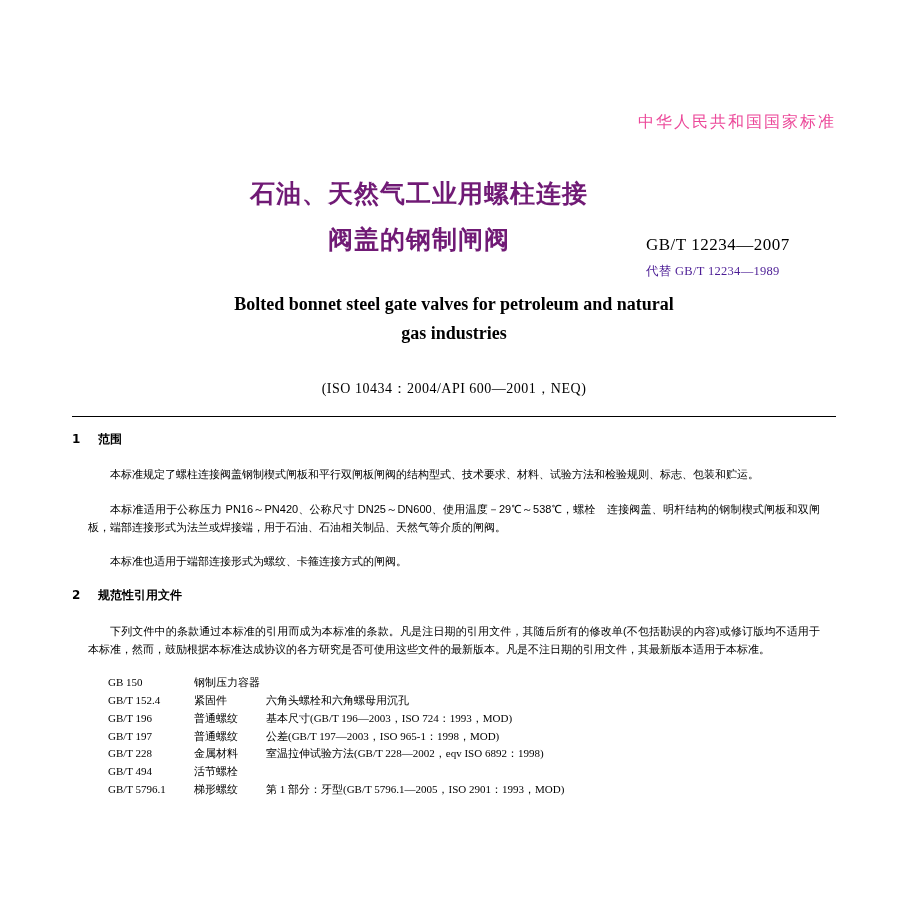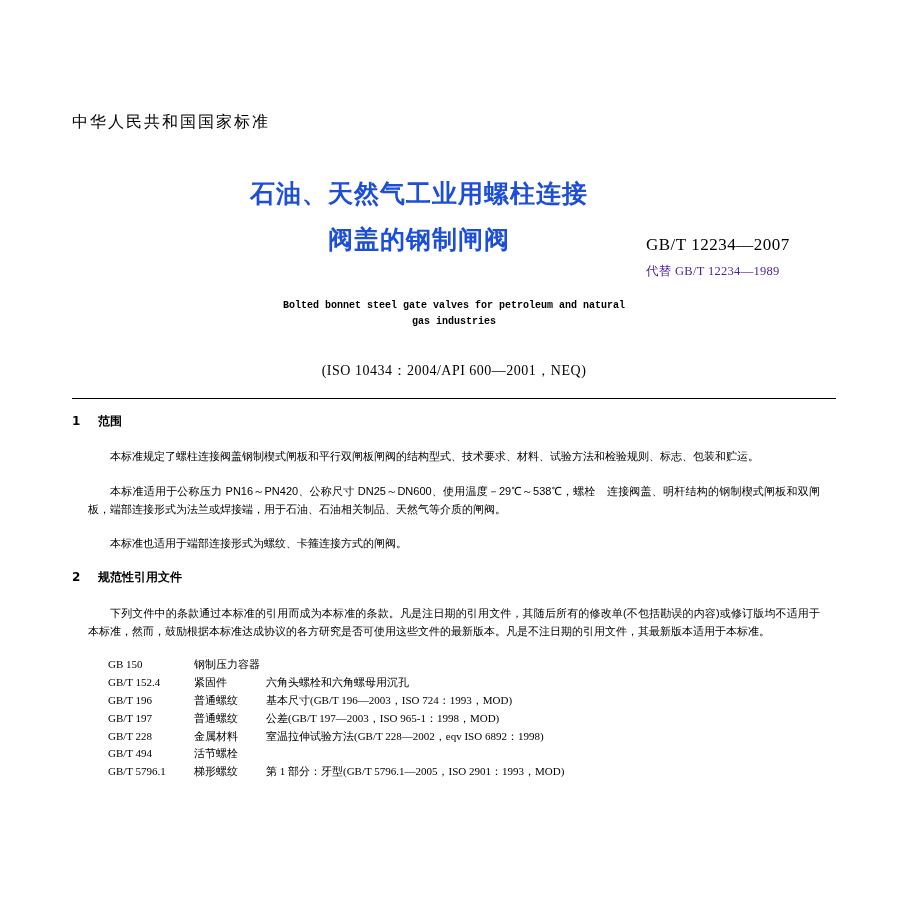--- a/index.html
+++ b/index.html
@@ -17,40 +17,40 @@
   .page {
     position: relative;
     width: 908px;
     height: 905px;
     box-sizing: border-box;
     padding: 0 72px;
   }
 
   
   .std-header {
-    text-align: left;
+    text-align: right;
     font-family: "DejaVu Sans", sans-serif;
     font-size: 16px;
     letter-spacing: 2px;
     padding-top: 112px;
-    color: #000000;
+    color: #ec4899;
   }
 
   .title-area {
     position: relative;
     margin-top: 38px;
   }
   .main-title {
     text-align: center;
     font-family: "DejaVu Sans", sans-serif;
     font-size: 25px;
     font-weight: 700;
     letter-spacing: 1px;
     line-height: 1.85;
-    color: #1d4ed8;
+    color: #701a75;
     padding-right: 70px;
   }
   .main-title .line2 {
     display: block;
   }
 
   .std-codes {
     position: absolute;
     right: 0px;
     top: 64px;
@@ -66,25 +66,25 @@
   .std-code-sub {
     font-family: "Liberation Serif", serif;
     font-size: 12.5px;
     color: #4c1d95;
     margin-top: 8px;
     letter-spacing: 0.3px;
   }
 
   .en-title {
     text-align: center;
-    font-family: Liberation Mono, monospace;
+    font-family: Liberation Serif, serif;
     font-weight: 700;
-    font-size: 10px;
+    font-size: 18px;
     line-height: 1.62;
-    margin-top: 34px;
+    margin-top: 26px;
     color: #000;
   }
 
   .iso-line {
     text-align: center;
     font-family: "Liberation Serif", serif;
     font-size: 14px;
     margin-top: 32px;
     letter-spacing: 0.5px;
   }

